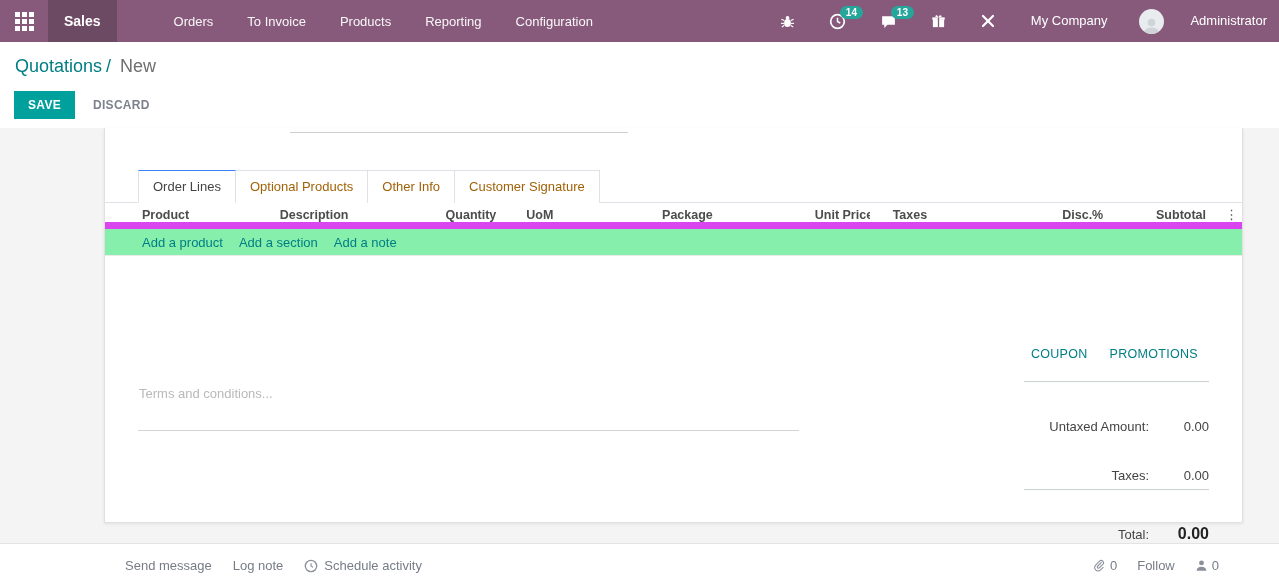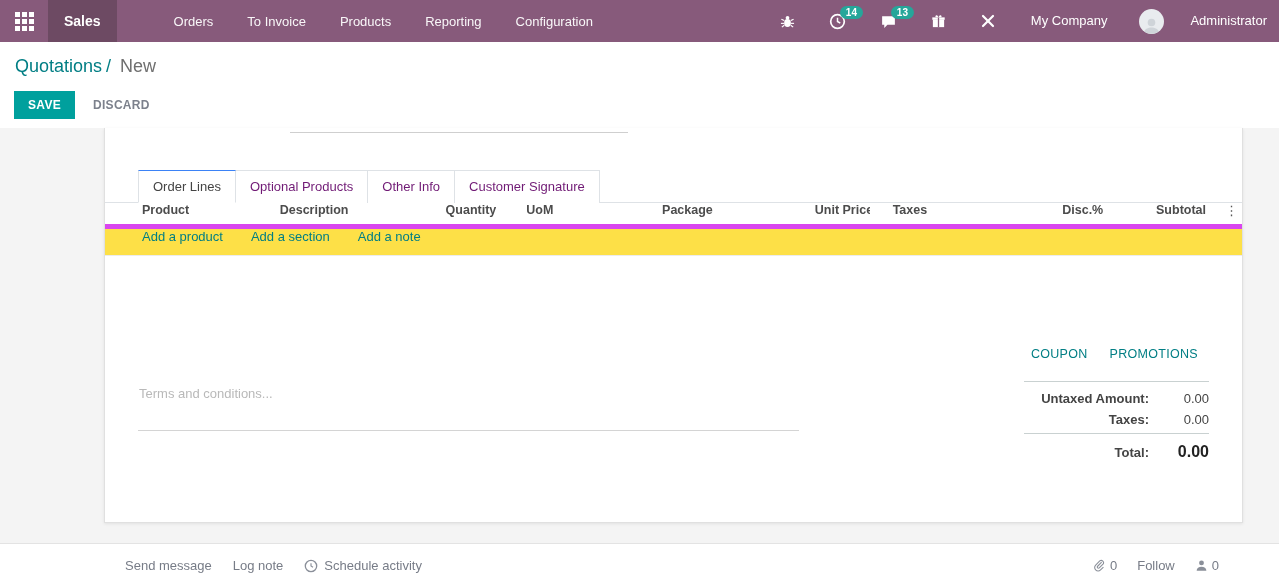--- a/index.html
+++ b/index.html
@@ -38,46 +38,46 @@
 
   
   .content { position:absolute; top:128px; left:0; width:100%; height:415px; background:#f4f4f4; }
   .sheet { position:absolute; top:0; left:104px; width:1139px; height:395px; background:#fff;
     border:1px solid #e0e0e0; border-top:none; box-shadow:0 1px 3px rgba(0,0,0,.08); }
   .partial-field-line { position:absolute; top:4px; left:185px; width:338px; border-bottom:1px solid #cfcfcf; }
 
   
   .notebook { position:absolute; top:41px; left:0; width:100%; }
   .tabbar { display:flex; align-items:flex-end; padding-left:33px; border-bottom:1px solid #dee2e6; height:34px; }
-  .tab { height:33px; line-height:31px; padding:0 14px; font-size:13px; color:#701a75;
+  .tab { height:33px; line-height:31px; padding:0 14px; font-size:13px; color:#a16207;
     border:1px solid #dee2e6; border-bottom:none; background:#fff; cursor:pointer; margin-bottom:-1px; }
   .tab + .tab { margin-left:0; border-left:none; }
   .tab.active { border-top:1px solid #3b82f6; color:#444; font-weight:400; border-bottom:1px solid #fff; }
 
   
-  .ol-header { display:flex; align-items:flex-start; height:26px; padding-left:37px; border-bottom:5px solid #d946ef;
+  .ol-header { display:flex; align-items:flex-end; height:26px; padding-left:37px; border-bottom:7px solid #d946ef;
     font-size:12.5px; font-weight:bold; color:#4c4c4c; }
-  .ol-addrow { display:flex; height:27px; padding-left:37px; background:#fde047;
-    border-bottom:1px solid #ececec; gap:28px; }
+  .ol-addrow { display:flex; align-items:center; height:27px; padding-left:37px; background:#86efac;
+    border-bottom:1px solid #ececec; gap:16px; }
   .add-link { font-size:13px; color:#017e84; cursor:pointer; }
   .col { white-space:nowrap; overflow:hidden; }
   .c0 { width:138px; } .c1 { width:160px; } .c2 { width:57px; text-align:right; }
   .c3 { width:166px; padding-left:30px; } .c4 { width:153px; } .c5 { width:55px; text-align:right; }
   .c6 { width:178px; padding-left:23px; } .c7 { width:56px; text-align:right; }
   .c8 { width:103px; text-align:right; } .c9 { width:36px; text-align:right; padding-right:4px; }
   .opt-icon { font-size:13px; color:#555; cursor:pointer; font-weight:normal; }
 
   
   .promo-row { position:absolute; top:219px; right:44px; display:flex; gap:22px; }
   .promo-btn { background:none; border:none; color:#017e84; font-size:12.5px; font-weight:500;
     letter-spacing:.3px; cursor:pointer; font-family:inherit; }
   .totals { position:absolute; top:250px; right:33px; width:185px; font-size:13px; color:#444; }
   .totals .sep { border-top:1px solid #c9d1d1; margin:3px 0 6px; }
   .t-row { display:flex; justify-content:flex-end; align-items:baseline; padding:3px 0; }
-  .t-label { font-weight:bold; text-align:left; }
+  .t-label { font-weight:normal; text-align:left;margin-top:28px; }
   .t-value { width:60px; text-align:right; }
   .t-total .t-value { font-size:16px; font-weight:bold; color:#222; }
 
   
   .terms-input { position:absolute; top:255px; left:33px; width:661px; height:48px; border:none;
     border-bottom:1px solid #d4d4d4; font-size:13px; color:#555; font-family:inherit; outline:none;
     padding:2px 1px 28px; background:transparent; }
   .terms-input::placeholder { color:#b9b9b9; }
 
   

